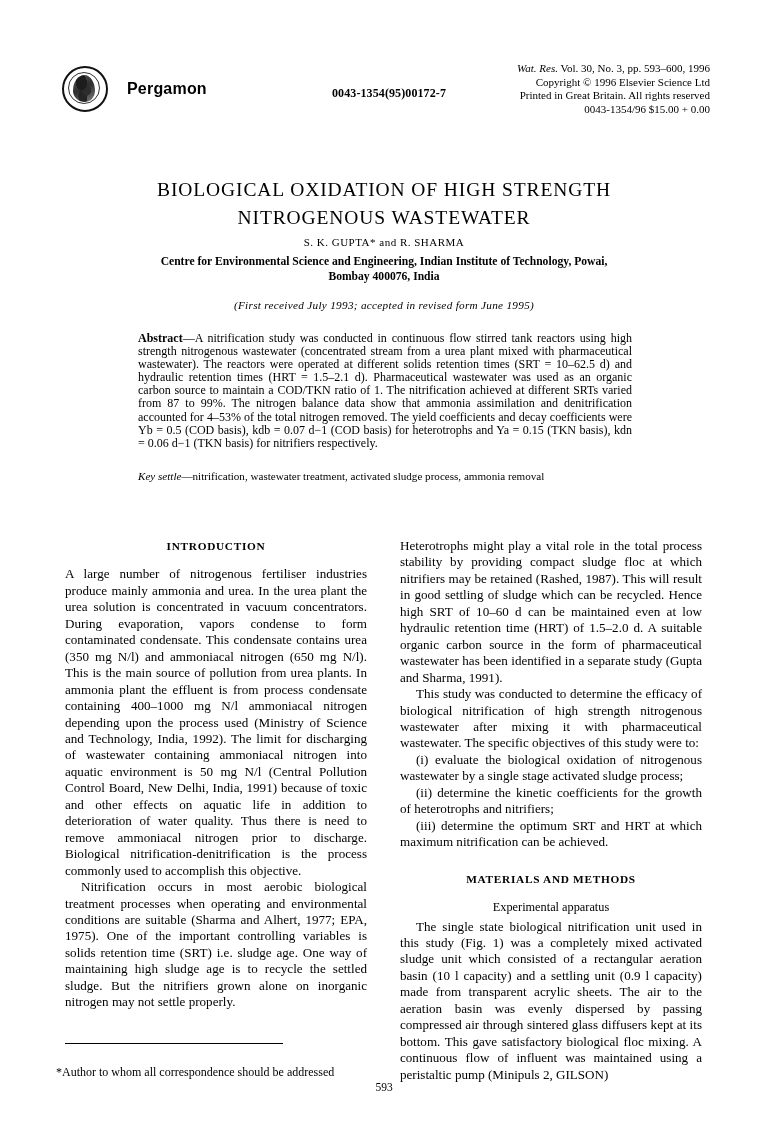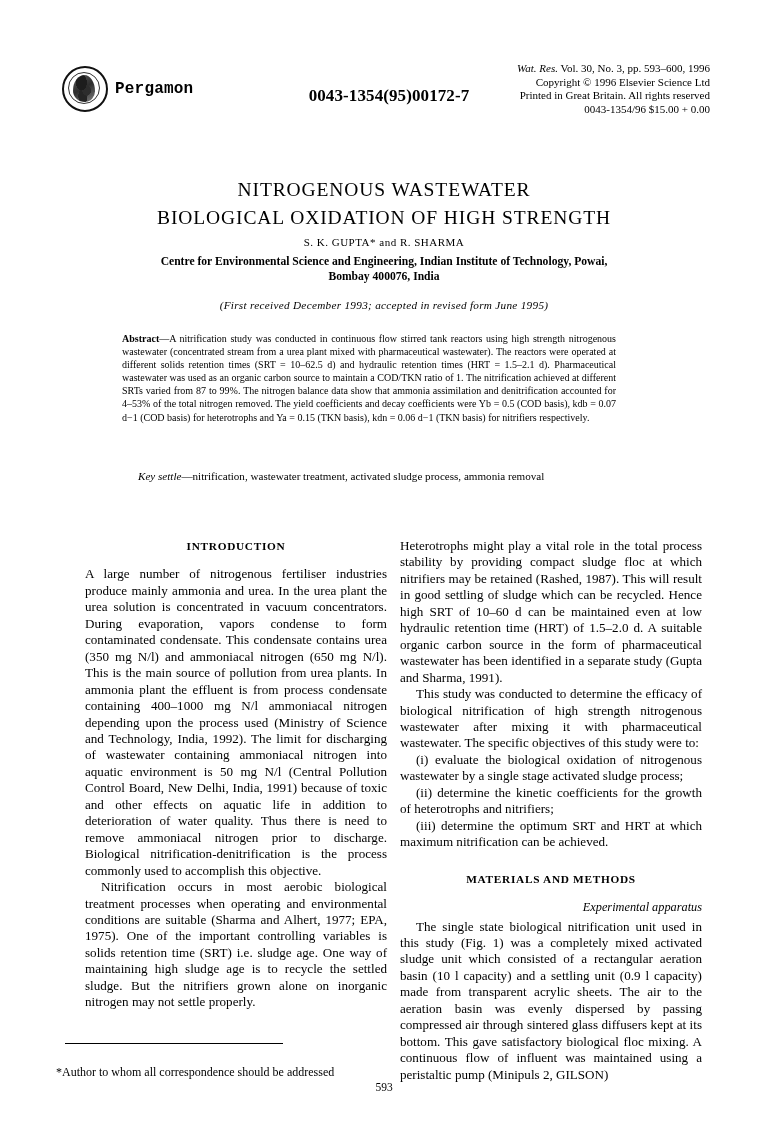--- a/index.html
+++ b/index.html
@@ -63,34 +63,35 @@
     height: 27px;
     background:
       radial-gradient(ellipse at 38% 28%, #111 0 28%, transparent 29%),
       radial-gradient(ellipse at 62% 58%, #222 0 22%, transparent 23%),
       radial-gradient(ellipse at 45% 78%, #1a1a1a 0 26%, transparent 27%),
       linear-gradient(150deg, #555 0%, #222 48%, #777 100%);
     border-radius: 52% 48% 45% 55% / 58% 60% 40% 42%;
     opacity: 0.95;
   }
   .pergamon-word {
-    font-family: Liberation Mono, monospace;
+    font-family: Liberation Sans, sans-serif;
     font-weight: bold;
     font-size: 16px;
     letter-spacing: 0.2px;
+    margin-left: 12px;
   }
 
   .pii {
     position: absolute;
     left: 222px;
     top: 24px;
     width: 210px;
     text-align: center;
     font-weight: bold;
-    font-size: 17px;
+    font-size: 12px;
     letter-spacing: 0.1px;
   }
 
   .journal-info {
     position: absolute;
     right: 0;
     top: 0;
     text-align: right;
     font-size: 11px;
     line-height: 13.6px;
@@ -135,24 +136,24 @@
     width: 600px;
     text-align: center;
     font-size: 11.2px;
     font-style: italic;
     letter-spacing: 0.3px;
   }
 
   
   .abstract {
     position: absolute;
-    left: 122px;
+    left: 138px;
     top: 332px;
     width: 494px;
-    font-size: 10px;
+    font-size: 12px;
     line-height: 13.1px;
     text-align: justify;
   }
   .abstract b { font-weight: bold; }
   .keywords {
     position: absolute;
     left: 138px;
     top: 470px;
     width: 494px;
     font-size: 11.1px;
@@ -163,36 +164,35 @@
   
   .col {
     position: absolute;
     top: 538px;
     width: 302px;
     font-size: 13.1px;
     line-height: 16.45px;
     text-align: justify;
     text-justify: inter-word;
   }
-  .col-left  { left: 65px; margin-left: 20px; }
+  .col-left  { left: 65px; }
   .col-right { left: 400px; }
 
   .sec-head {
     text-align: center;
     font-size: 11.3px;
     font-weight: bold;
     letter-spacing: 0.7px;
     margin: 0 0 12px 0;
   }
   .sec-head.spaced-top { margin-top: 20px; }
   .subsec-head {
     font-size: 12.3px;
-    font-style: italic;
     margin: 0 0 3px 0;
-    text-align: right;
+    text-align: center;
   }
   .para {
     margin: 0;
     text-indent: 0;
   }
   .para + .para { text-indent: 16px; }
   .para.indent { text-indent: 16px; }
   .para.noindent { text-indent: 0; }
 
   
@@ -245,32 +245,32 @@
       <div>
         <span class="ital">Wat. Res.</span><span> Vol. 30, No. 3, pp. 593–600, 1996</span>
       </div>
       <div>Copyright © 1996 Elsevier Science Ltd</div>
       <div>Printed in Great Britain. All rights reserved</div>
       <div>0043-1354/96 $15.00 + 0.00</div>
     </div>
   </div>
 
   <div class="title">
+    <div>BIOLOGICAL OXIDATION OF HIGH STRENGTH</div>
     <div>NITROGENOUS WASTEWATER</div>
-    <div>BIOLOGICAL OXIDATION OF HIGH STRENGTH</div>
   </div>
 
   <div class="authors">S. K. GUPTA* and R. SHARMA</div>
 
   <div class="affiliation">
     <div>Centre for Environmental Science and Engineering, Indian Institute of Technology, Powai,</div>
     <div>Bombay 400076, India</div>
   </div>
 
-  <div class="received">(First received December 1993; accepted in revised form June 1995)</div>
+  <div class="received">(First received July 1993; accepted in revised form June 1995)</div>
 
   <div class="abstract">
     <b>Abstract</b><span>—</span><span>A nitrification study was conducted in continuous flow stirred tank reactors using high strength nitrogenous wastewater (concentrated stream from a urea plant mixed with pharmaceutical wastewater). The reactors were operated at different solids retention times (SRT = 10–62.5 d) and hydraulic retention times (HRT = 1.5–2.1 d). Pharmaceutical wastewater was used as an organic carbon source to maintain a COD/TKN ratio of 1. The nitrification achieved at different SRTs varied from 87 to 99%. The nitrogen balance data show that ammonia assimilation and denitrification accounted for 4–53% of the total nitrogen removed. The yield coefficients and decay coefficients were Yb = 0.5 (COD basis), kdb = 0.07 d−1 (COD basis) for heterotrophs and Ya = 0.15 (TKN basis), kdn = 0.06 d−1 (TKN basis) for nitrifiers respectively.</span>
   </div>
 
   <div class="keywords">
     <span class="ital">Key settle</span><span>—</span><span>nitrification, wastewater treatment, activated sludge process, ammonia removal</span>
   </div>
 
   <div class="col col-left">

